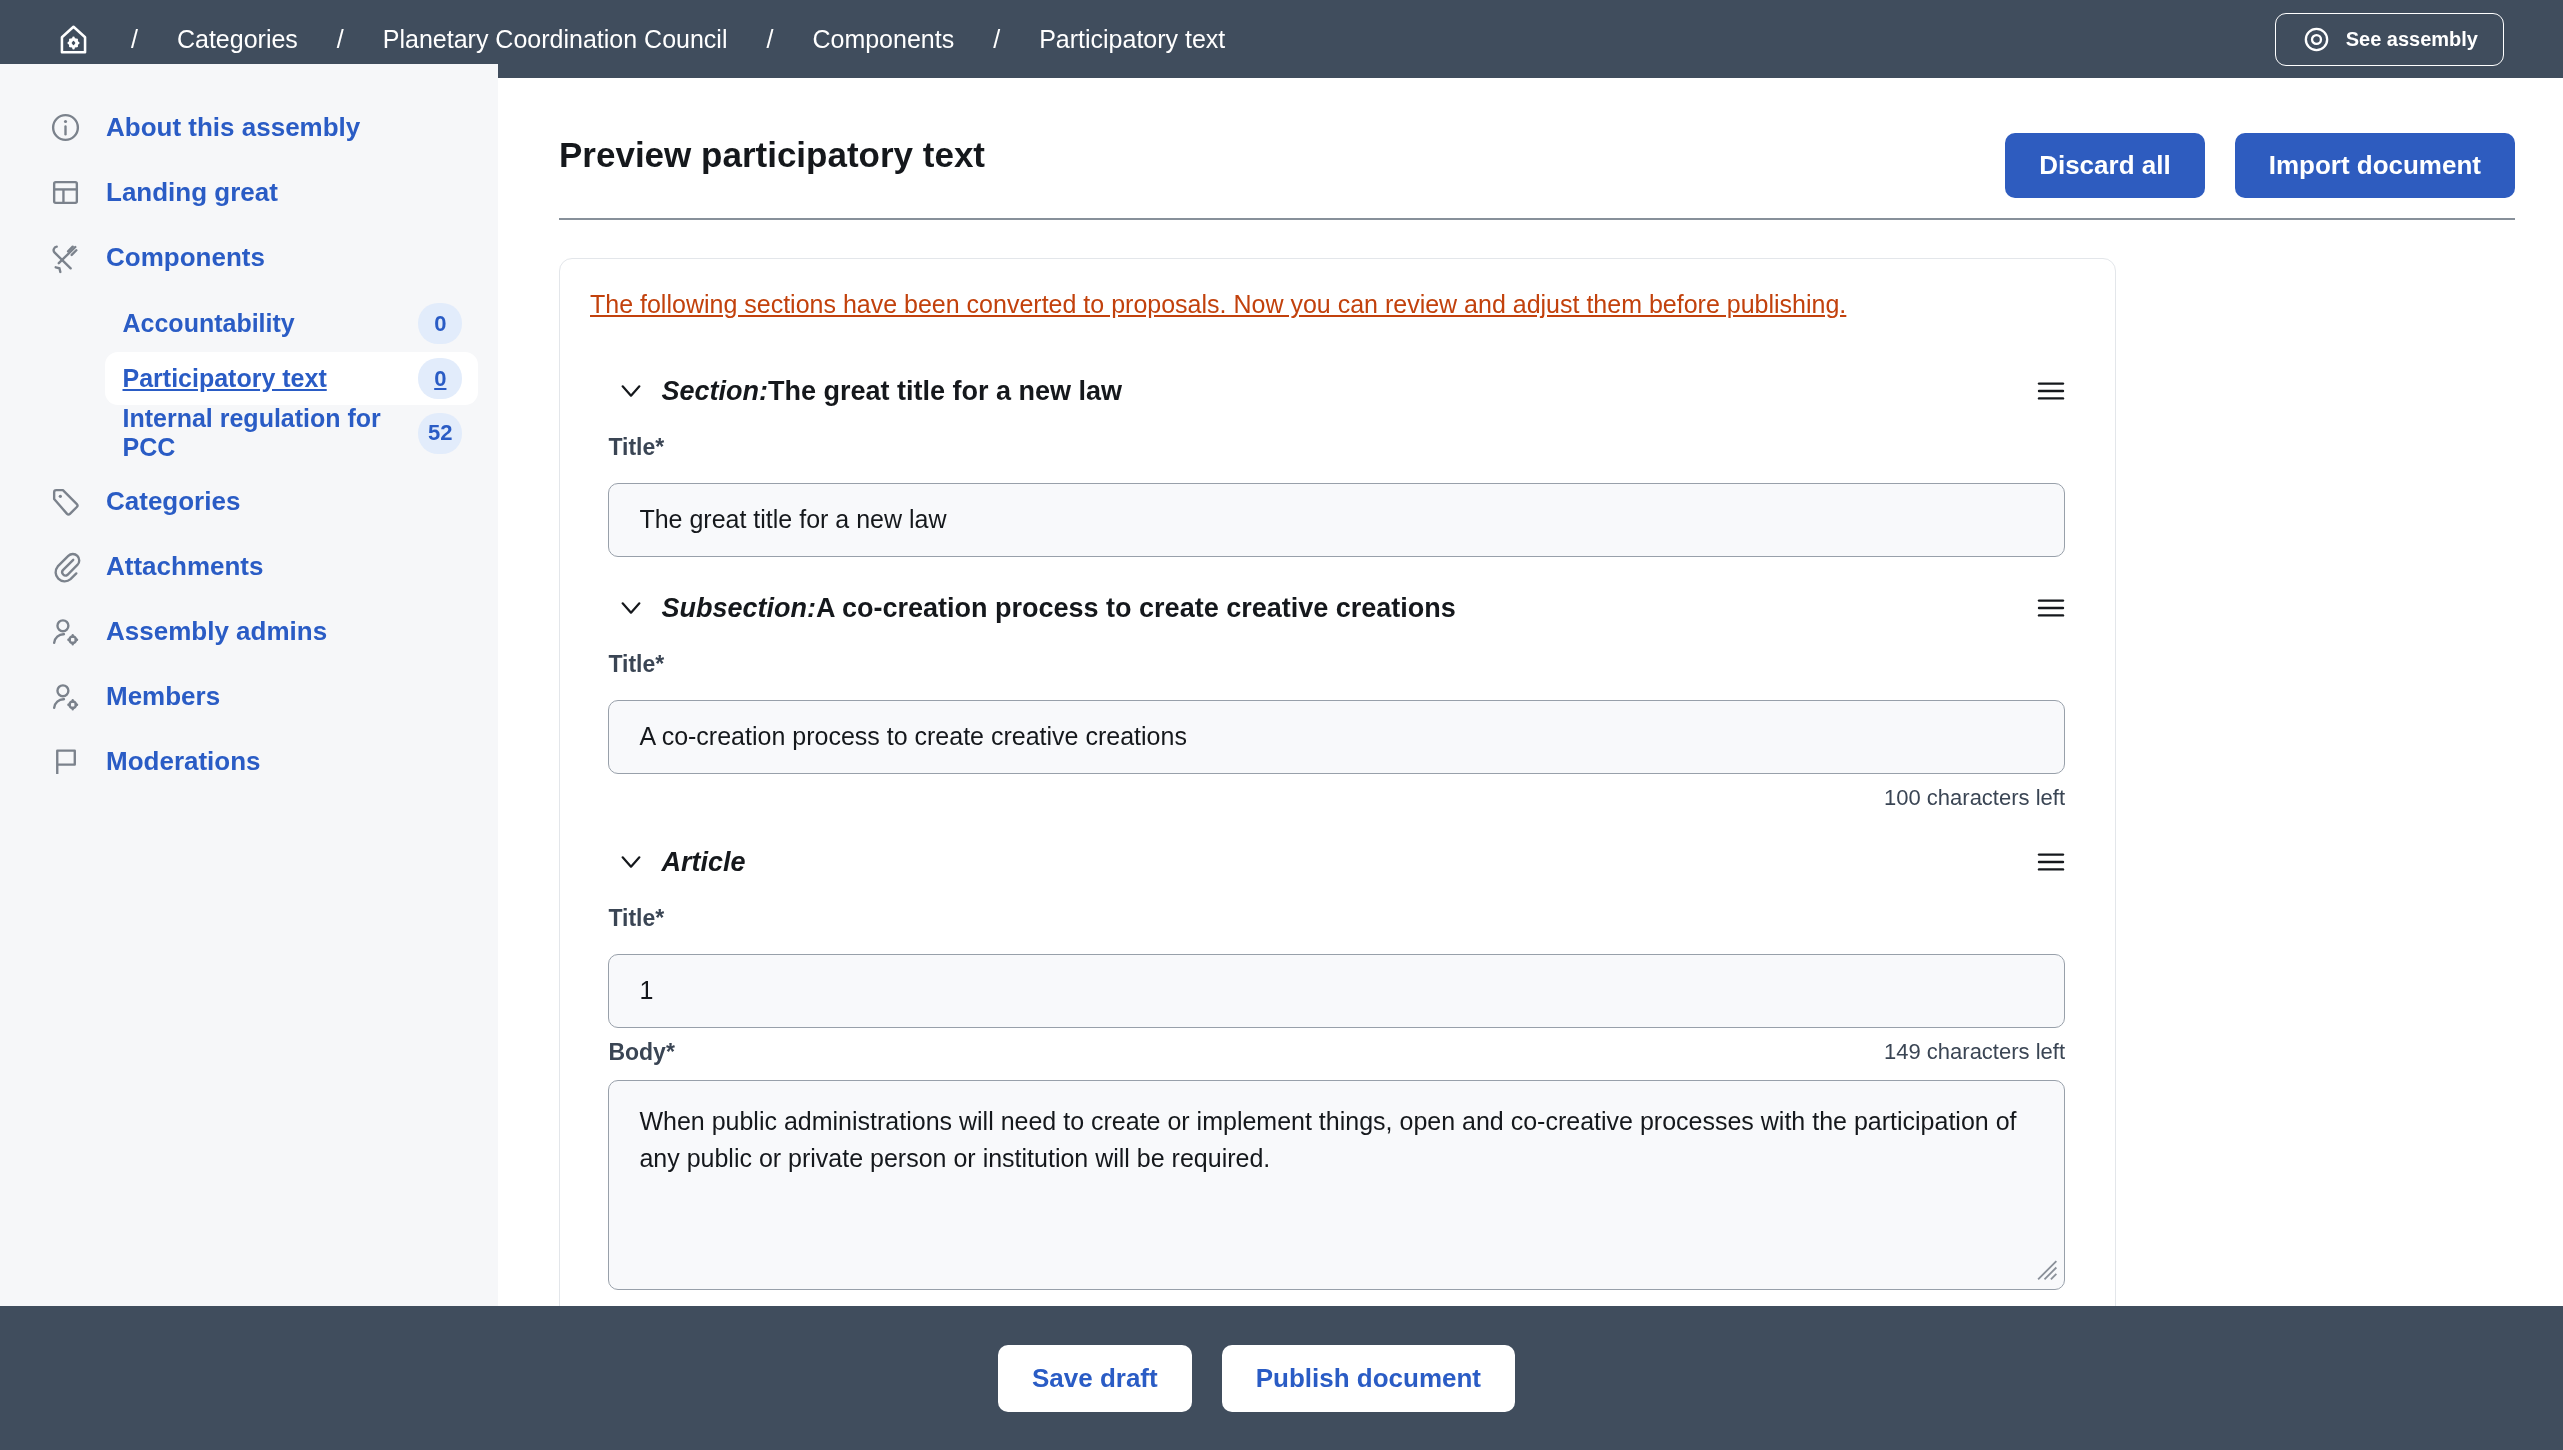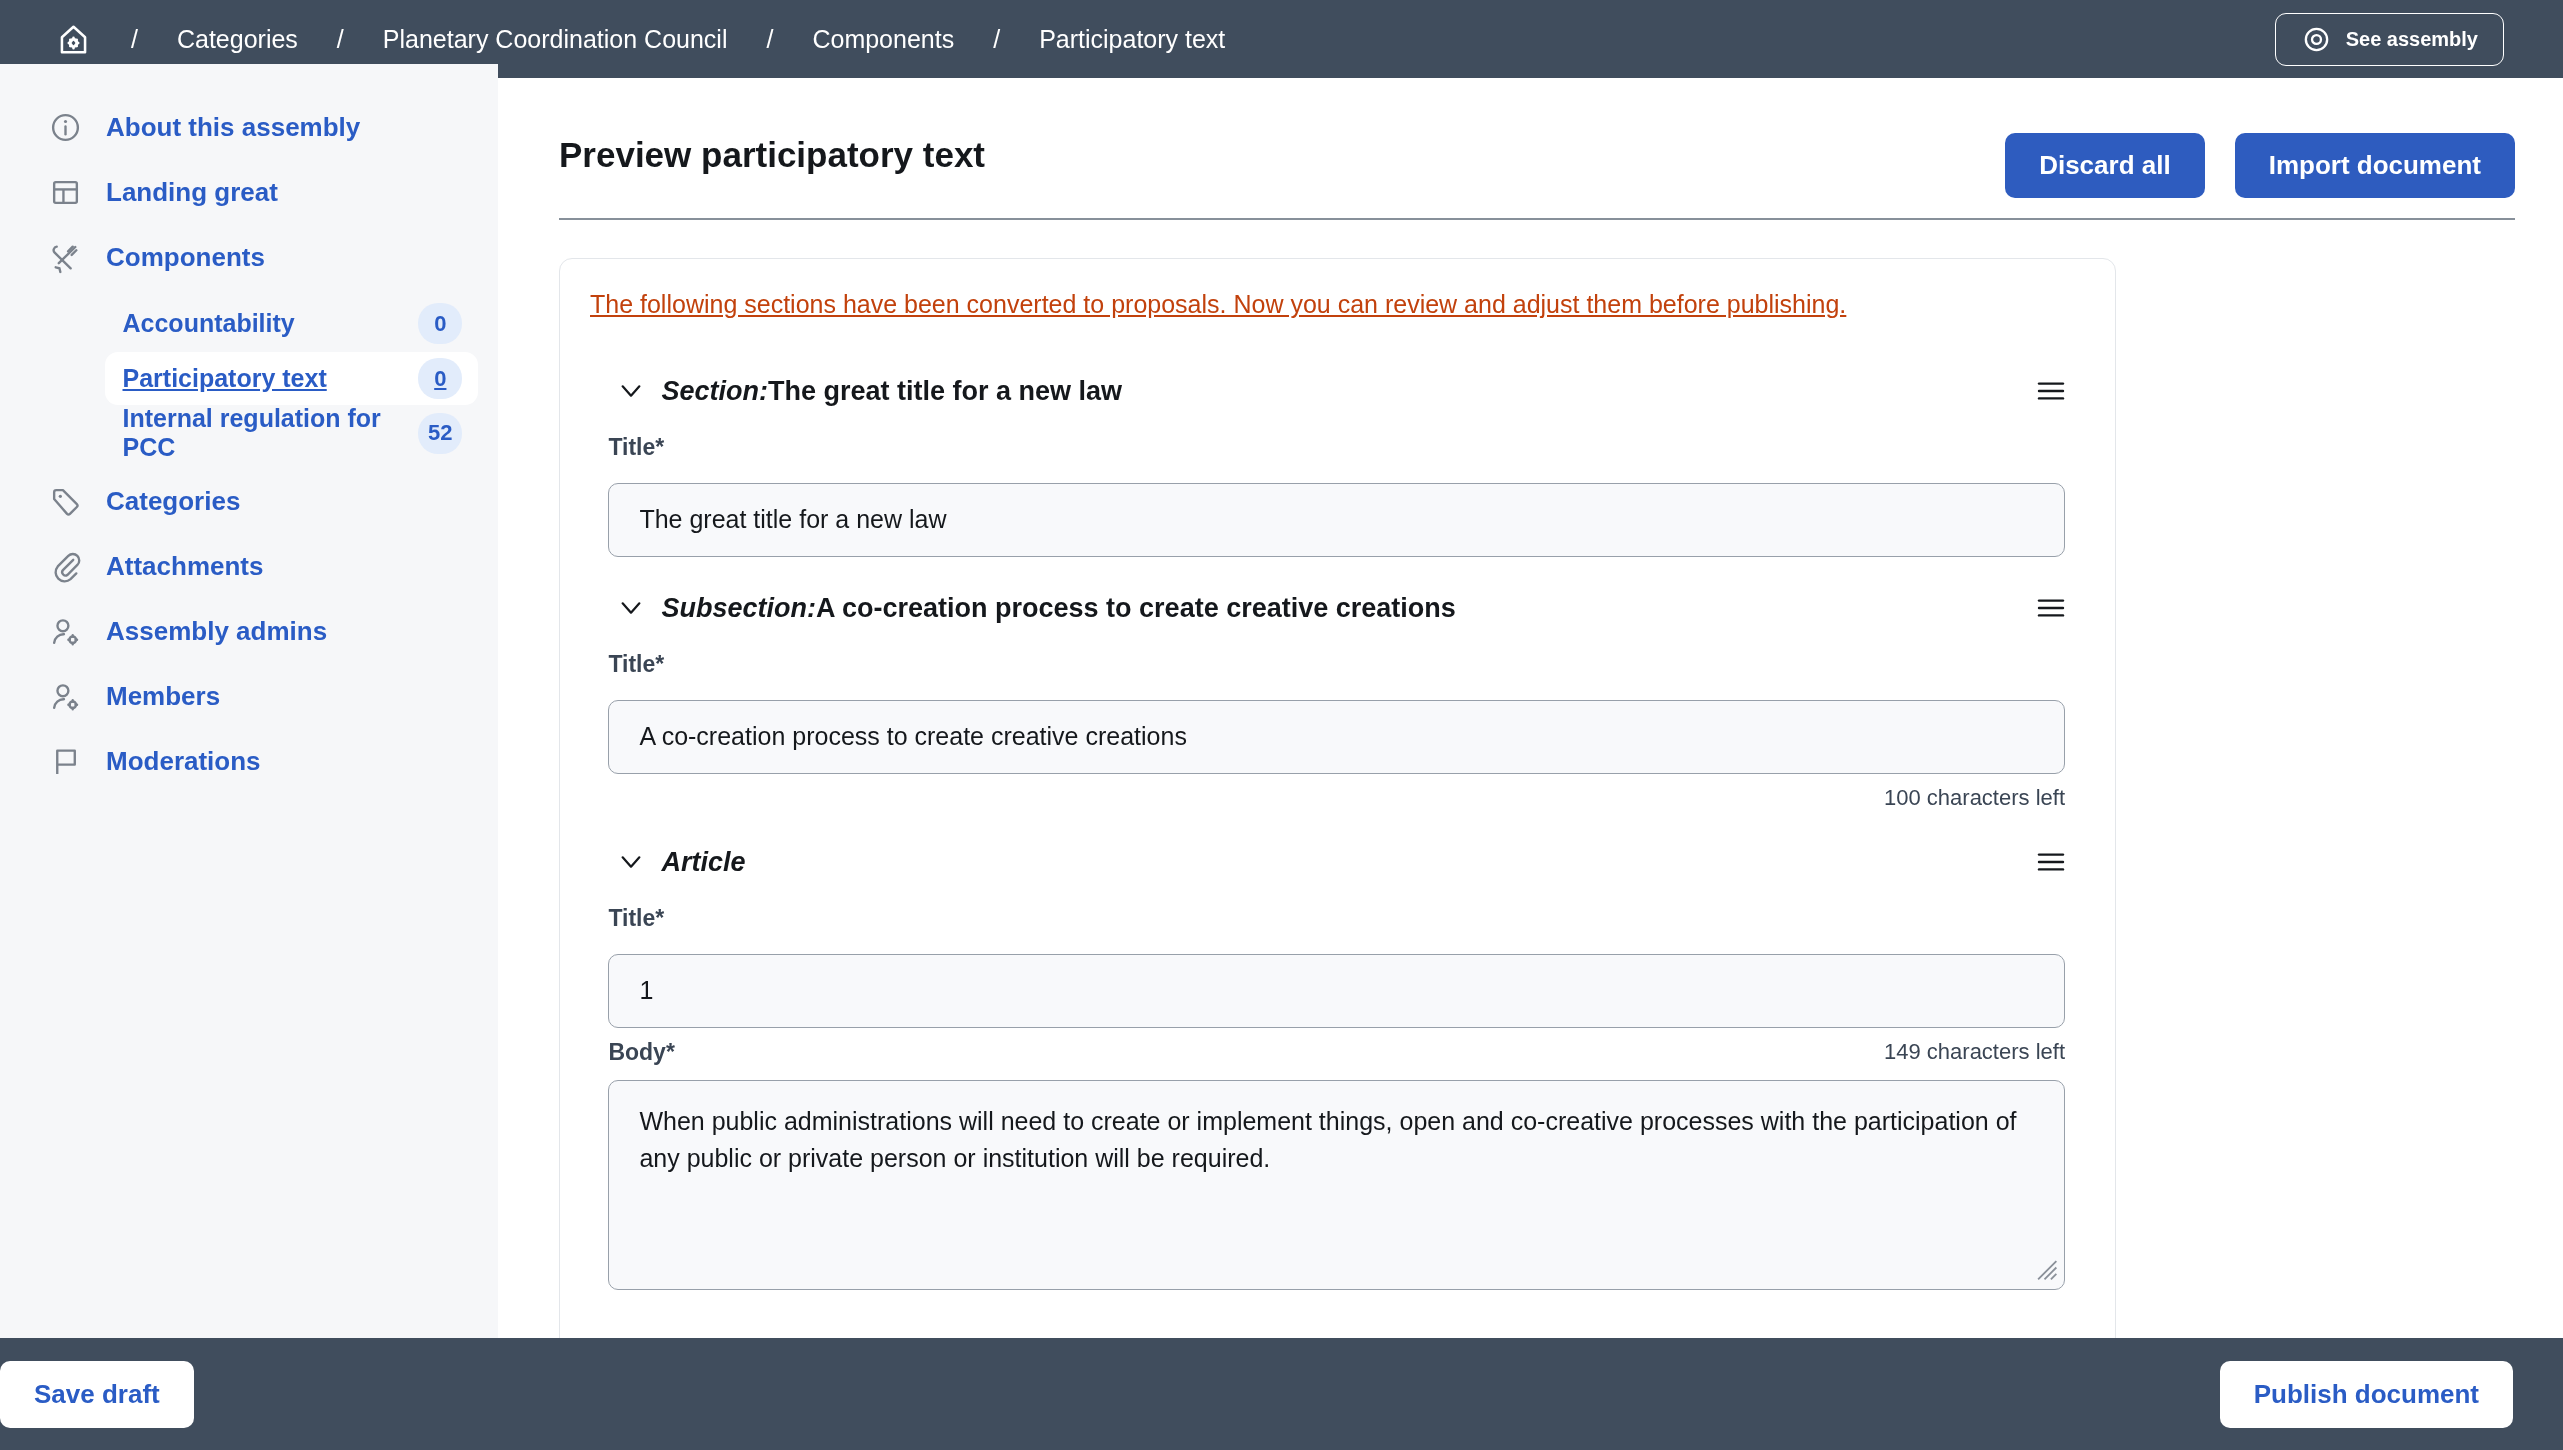--- a/index.html
+++ b/index.html
@@ -109,23 +109,23 @@
   .text-area {
     display: block; width: 100%; height: 210px;
     background: #f8f9fb; border: 1.8px solid #98a0aa; border-radius: 10px;
     padding: 22px 30px; font-family: "Liberation Sans", sans-serif;
     font-size: 25px; line-height: 37px; color: #15181c; resize: none;
   }
   .resize-handle { position: absolute; right: 5.5px; bottom: 7.4px; width: 31px; height: 31px; cursor: nwse-resize; }
 
   
   .footerbar {
-    position: absolute; left: 0; right: 0; bottom: 0; height: 112px;
+    position: absolute; left: 0; right: 0; bottom: 0; height: 144px;
     background: #404d5d; z-index: 10;
-    display: flex; align-items: center; justify-content: space-between;
+    display: flex; align-items: center; justify-content: center;
     gap: 30px; padding-right: 50px;
   }
   .btn-light {
     height: 67px; padding: 0 34px;
     background: #ffffff; color: #2a5cc5; border: none; border-radius: 10px;
     font-family: "Liberation Sans", sans-serif;
     font-size: 26px; font-weight: 700; cursor: pointer;
   }
 
   svg { display: block; }

